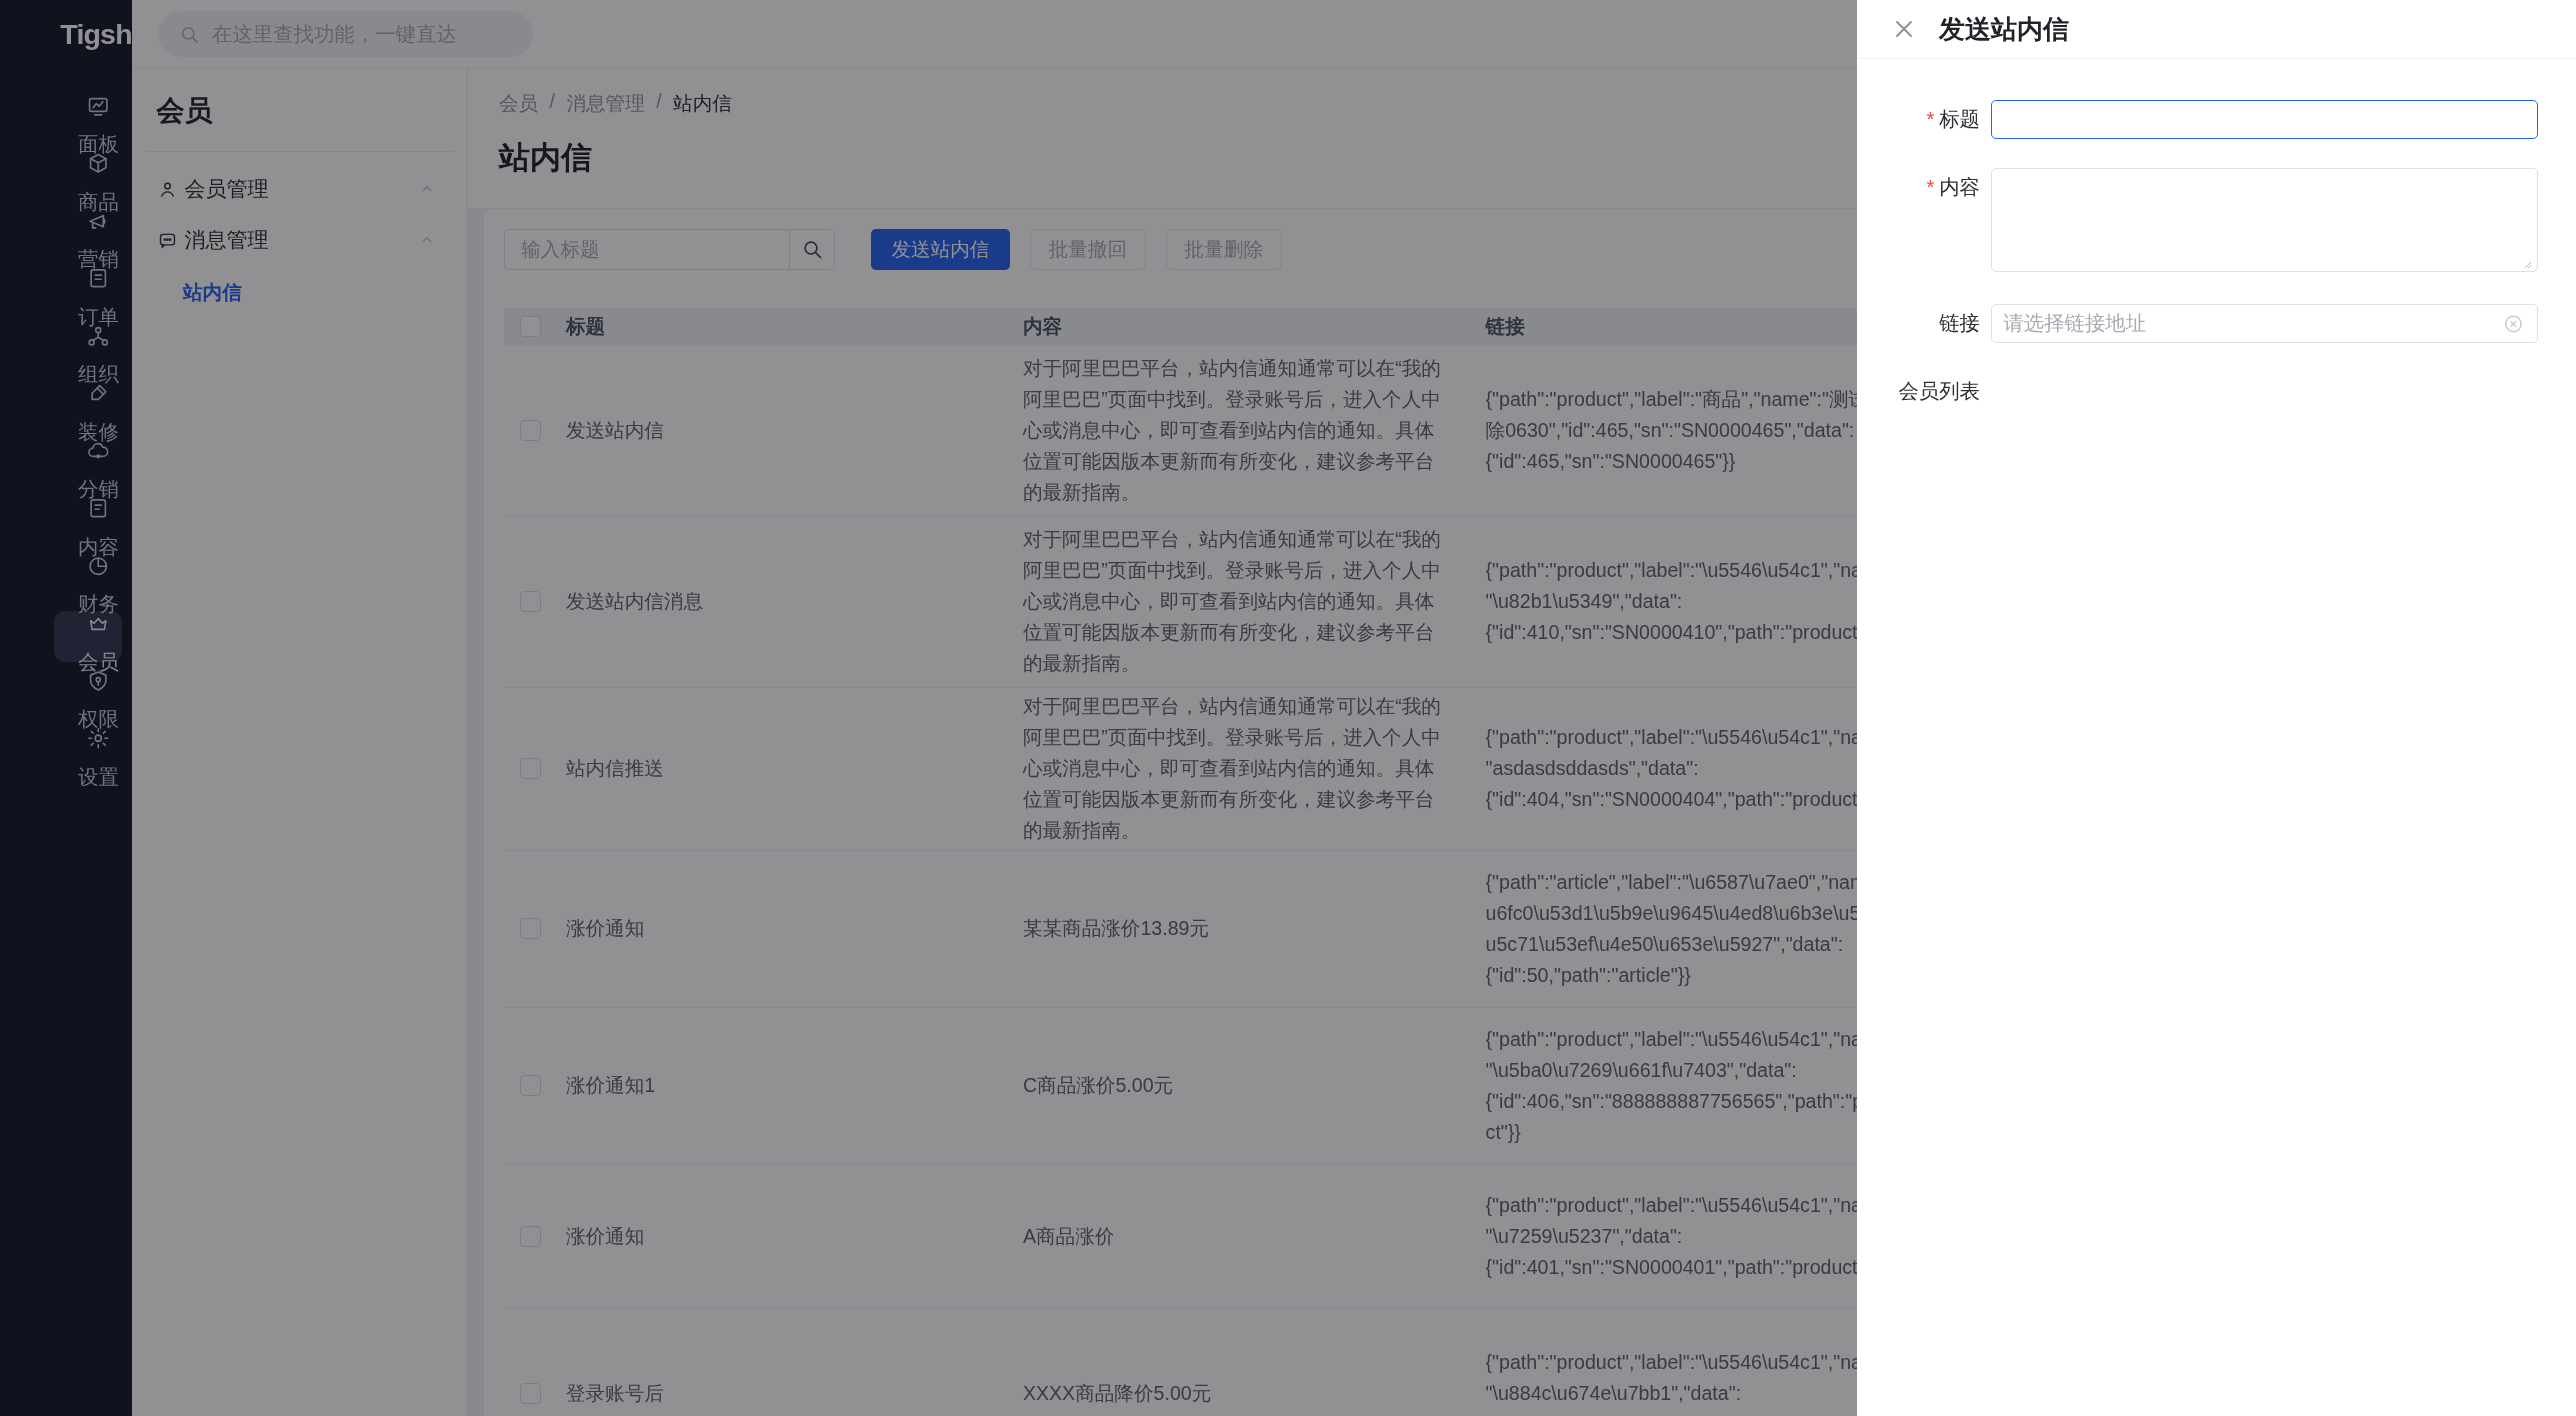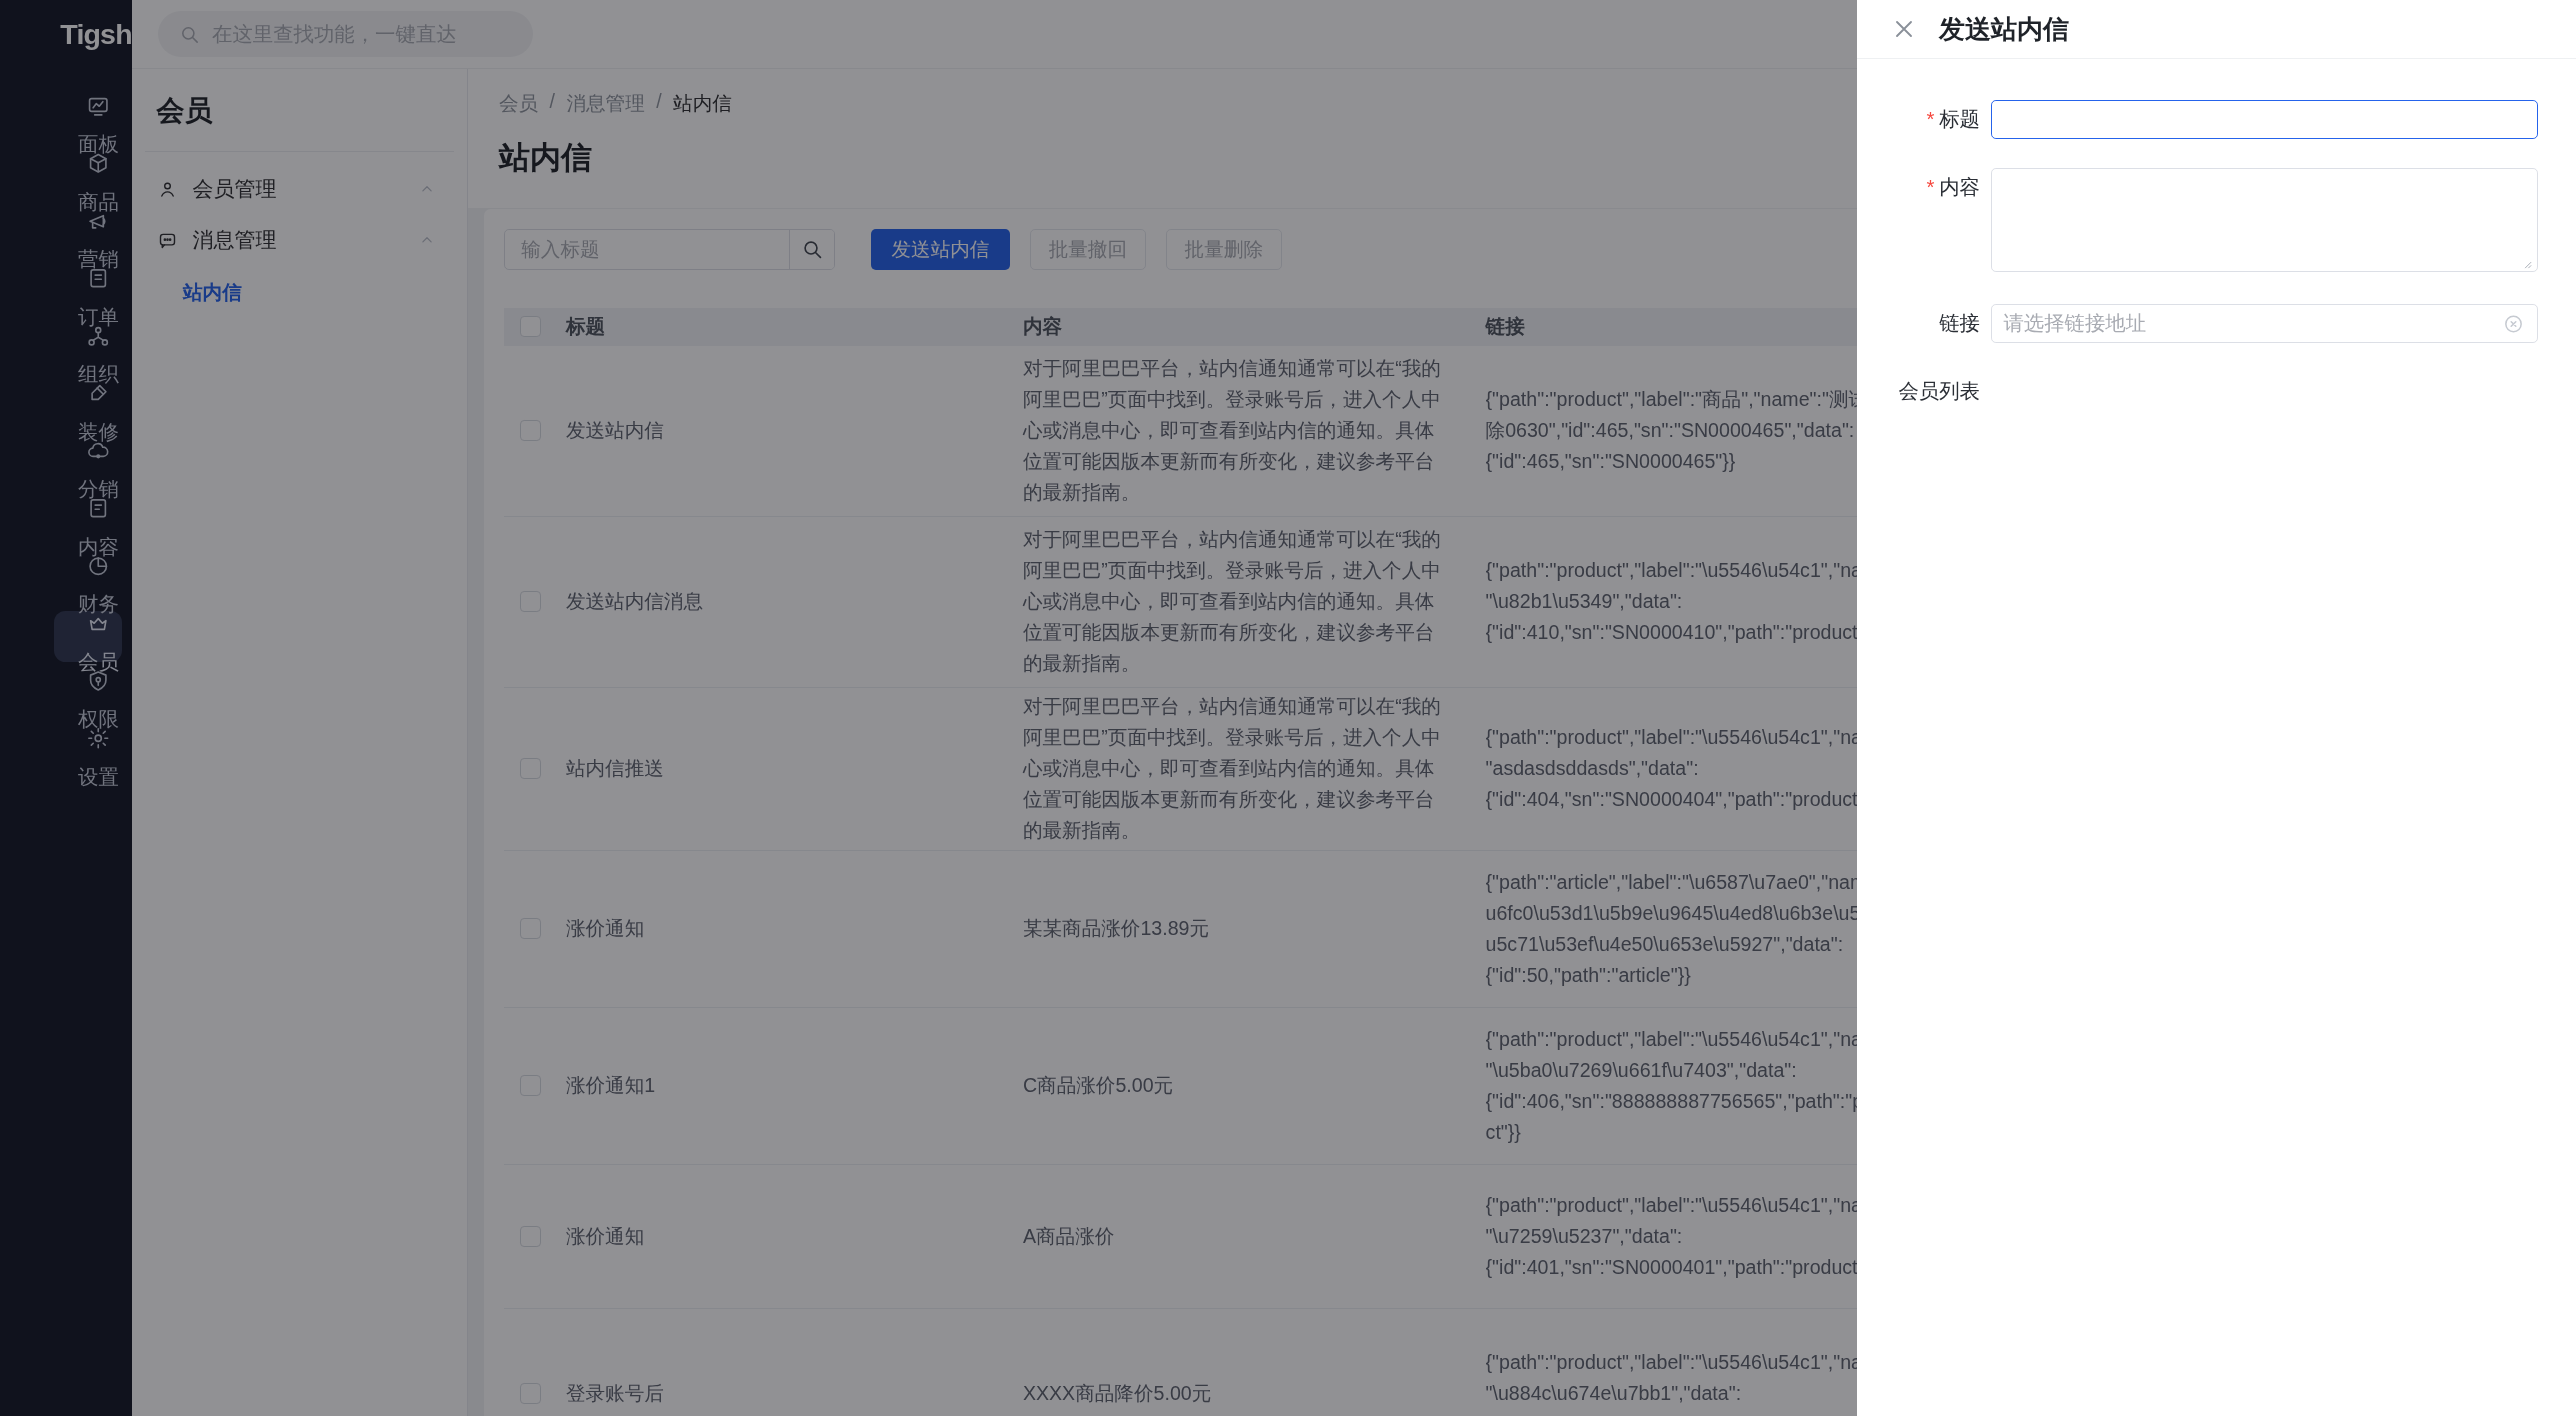--- a/index.html
+++ b/index.html
@@ -23,21 +23,21 @@
             border-bottom:1.6px solid #eef0f2; z-index:1; }
   .topbar-search { margin:11.4px 0 0 26px; width:375px; height:46px; border-radius:23px; background:#f2f3f5;
                    display:flex; align-items:center; gap:11.4px; padding:0 19.6px; color:#a8abb2; font-size:20.4px; }
   .topbar-search .icw { width:23px; height:23px; color:#a8abb2; }
 
   
   .sidebar { position:absolute; left:132px; top:69px; width:336px; bottom:0; background:#ffffff;
              border-right:1.6px solid #e8eaee; z-index:1; }
   .sidebar-title { margin:23px 24.5px 0; font-size:28px; font-weight:bold; color:#1f2329; }
   .sidebar-divider { margin:21px 13px 0; border-top:1.6px solid #ebedf0; }
-  .sb-group-header { margin:23px 31px 0 24.5px; display:flex; align-items:center; gap:15px;
+  .sb-group-header { margin:23px 31px 0 24.5px; display:flex; align-items:center; gap:7px;
                      font-size:21px; color:#303133; cursor:pointer; }
   .sb-group-header .icw { width:21px; height:21px; color:#303133; }
   .sb-group-header .chev { margin-left:auto; width:18px; height:18px; color:#b9bec8; }
   .sb-items { margin:24.5px 0 0 51px; display:grid; grid-template-columns:137px auto; row-gap:38px;
               font-size:19.6px; color:#9aa0ab; }
   .sb-item { cursor:pointer; }
   .sb-item.active { color:#2563eb; font-weight:bold; }
 
   
   .main { position:absolute; left:468px; top:69px; right:0; bottom:0; background:#f0f2f5; z-index:0; }

